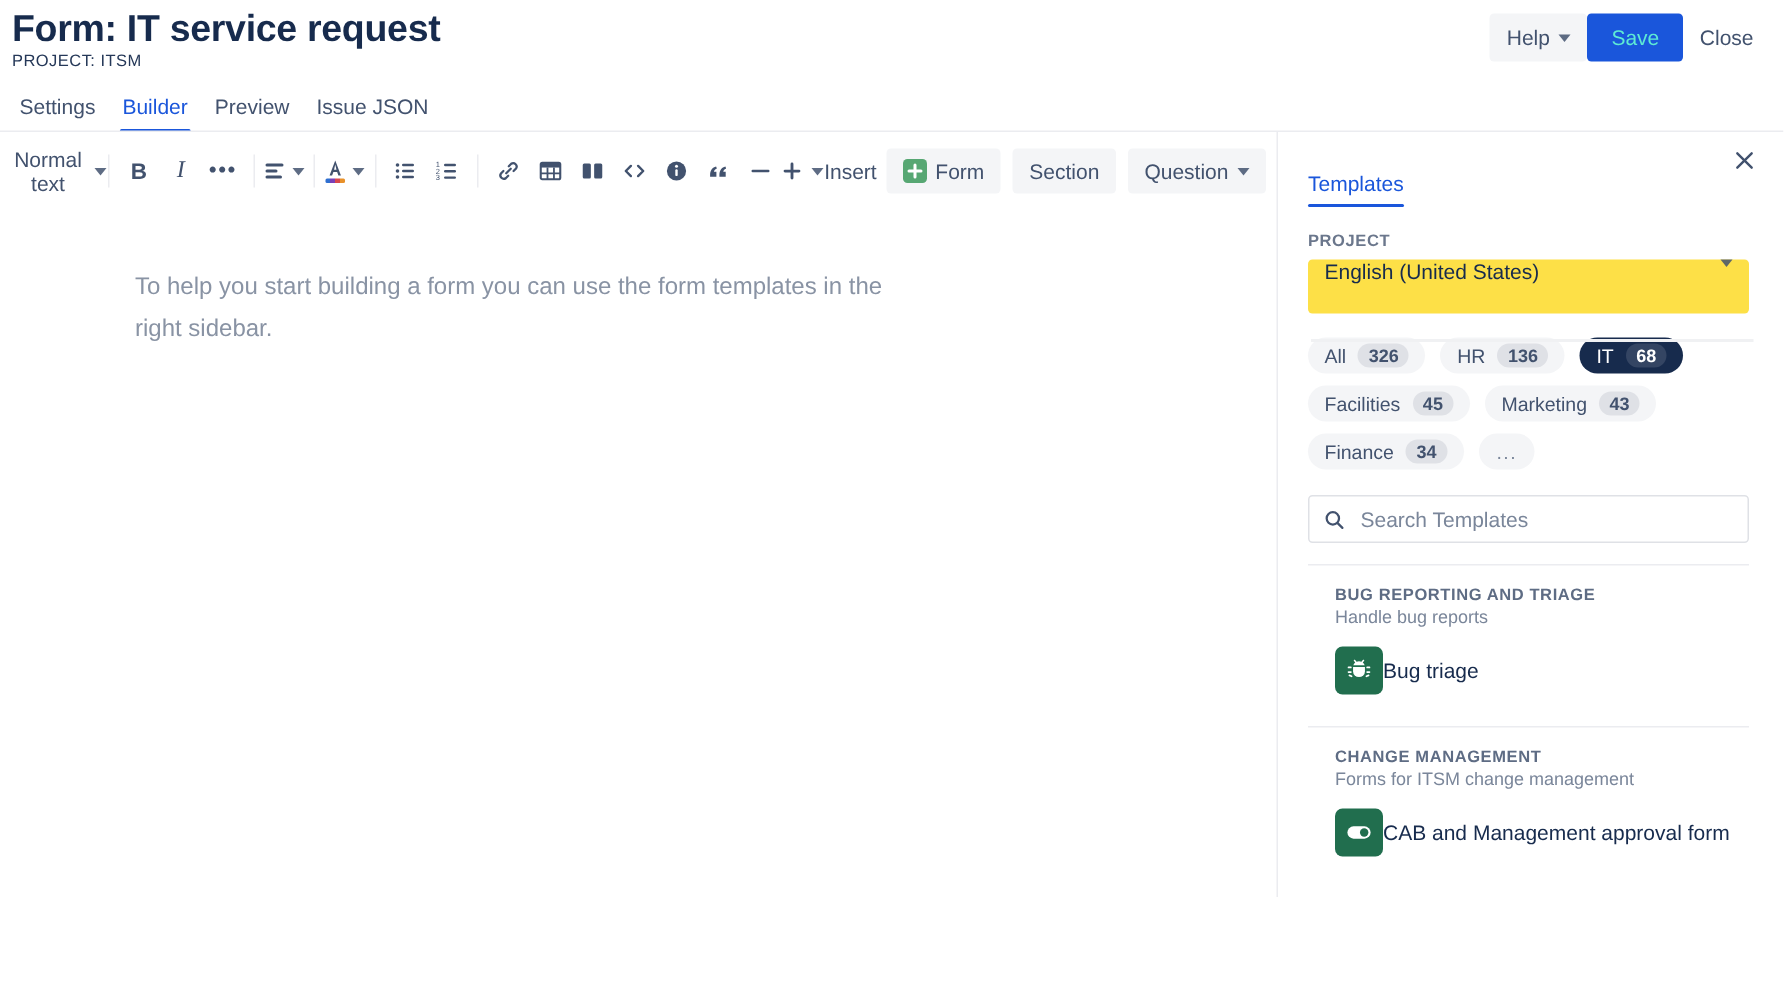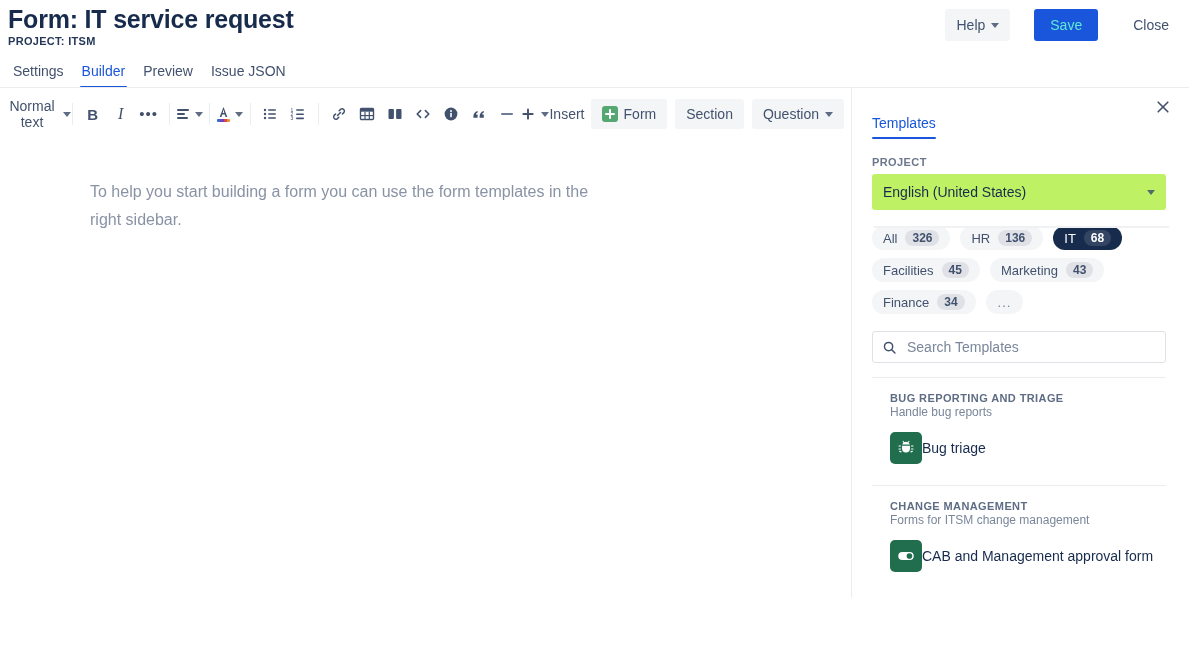--- a/index.html
+++ b/index.html
@@ -17,26 +17,26 @@
   
   .header {
     position: absolute; left: 0; top: 0; width: 1189px; height: 58px;
   }
   .title-block { position: absolute; left: 8px; top: 4px; }
   .page-title {
     font-size: 25px; font-weight: 700; color: #172b4d;
     letter-spacing: -0.2px; line-height: 30px; margin: 0;
   }
   .project-sub {
-    font-size: 11px; font-weight: 700; color: #253858;
+    font-size: 11px; font-weight: 400; color: #253858;
     letter-spacing: 0.3px; margin-top: 1px; line-height: 13px;
   }
   .header-actions {
     position: absolute; right: 9px; top: 9px;
-    display: flex; align-items: flex-start; gap: 24px;
+    display: flex; align-items: flex-start; gap: 0;
   }
   .btn {
     border: none; border-radius: 3px; cursor: pointer;
     font-family: "Liberation Sans", sans-serif;
     font-size: 14px; line-height: 20px;
     padding: 6px 11px; display: inline-flex; align-items: center; gap: 6px;
   }
   .btn-subtle { background: #f4f5f7; color: #42526e; }
   .btn-primary { background: #1a56db; color: #5eead4; font-weight: 500; padding: 6px 16px; }
   .btn-plain { background: transparent; color: #42526e; }
@@ -141,22 +141,22 @@
   }
   .sb-tabs-rule {
     position: absolute; left: 22px; right: 20px; top: 138px;
     height: 2px; background: #f0f1f3;
   }
   .sb-label {
     font-size: 11px; font-weight: 700; color: #6b778c;
     letter-spacing: .4px; margin-top: 17px; margin-bottom: 6px;
   }
   .select {
-    width: 294px; height: 36px; background: #bef264; border: none;
-    border-radius: 3px; display: flex; align-items: center;
+    width: 294px; height: 36px; background: #fde047; border: none;
+    border-radius: 3px; display: flex; 
     padding: 0 11px; font-size: 14px; color: #172b4d; cursor: pointer;
     justify-content: space-between;
   }
   .select .chev { border-top-color: #42526e; }
 
   .pills {
     display: flex; flex-wrap: wrap; gap: 8px 10px; margin-top: 16px;
     width: 294px;
   }
   .pill {

